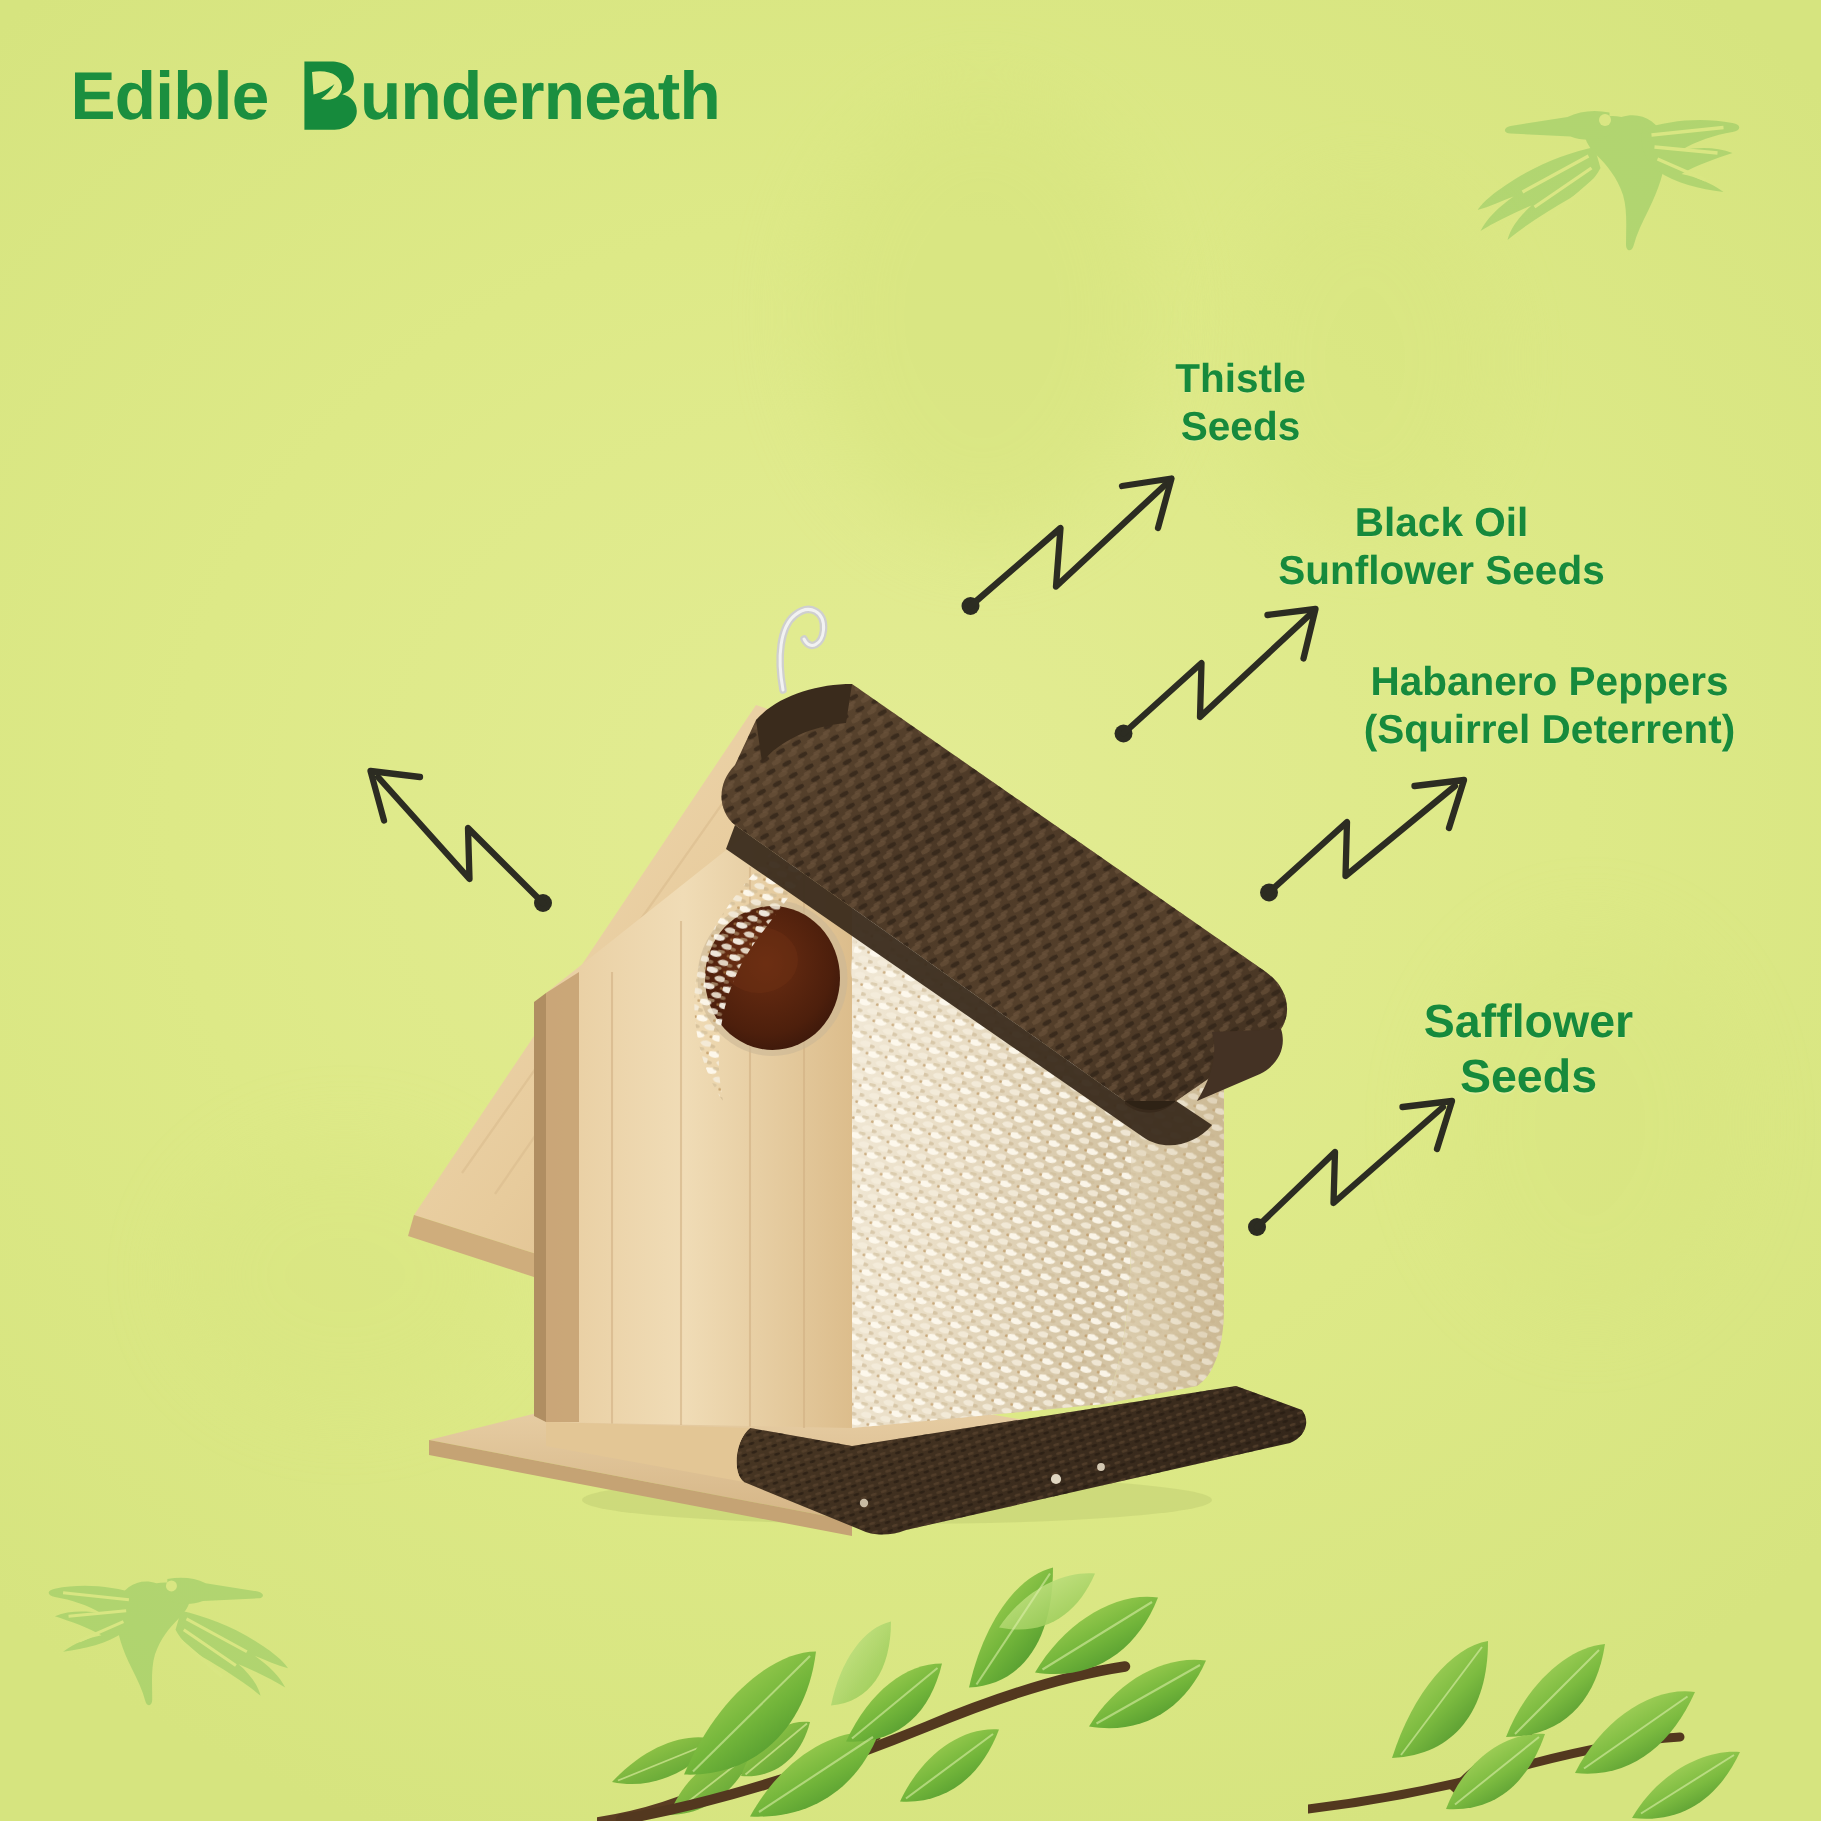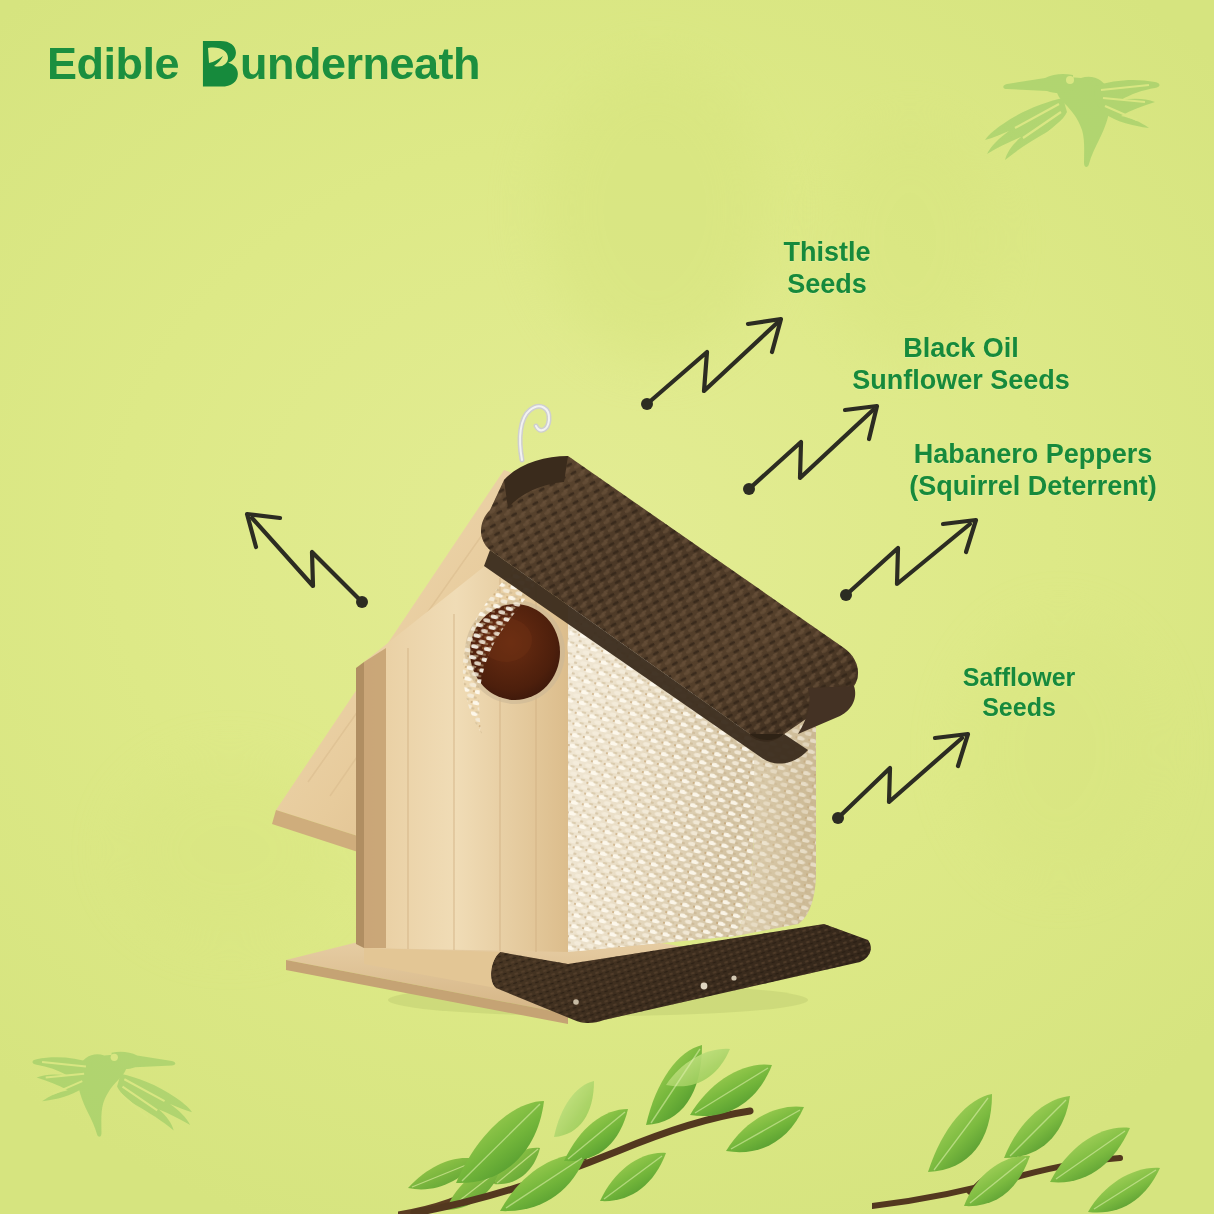--- a/index.html
+++ b/index.html
@@ -37,21 +37,21 @@
     color:#168a3c;
     font-weight:bold;
     line-height:1.20;
     text-align:center;
     white-space:pre-line;
     text-shadow:0 1px 0 rgba(255,255,255,.18);
   }
   #lbl-thistle{left:744px;top:236px;width:166px;font-size:27px;}
   #lbl-blackoil{left:812px;top:314px;width:298px;font-size:27px;margin-top:18px;}
   #lbl-habanero{left:864px;top:438px;width:338px;font-size:27px;}
-  #lbl-safflower{left:906px;top:662px;width:226px;font-size:25px;}
+  #lbl-safflower{left:906px;top:662px;width:226px;font-size:31px;}
   #lbl-durable{left:58px;top:420px;width:374px;font-size:27px;}
   
   #arrows{position:absolute;left:0;top:0;width:1214px;height:1214px;pointer-events:none;}
   
   .hummer{position:absolute;opacity:.30;}
   #hummer-tr{left:985px;top:42px;width:175px;height:130px;}
   #hummer-bl{left:32px;top:1022px;width:160px;height:120px;}
   
   #product{position:absolute;left:268px;top:352px;width:640px;height:680px;}
   #product svg{display:block;}

